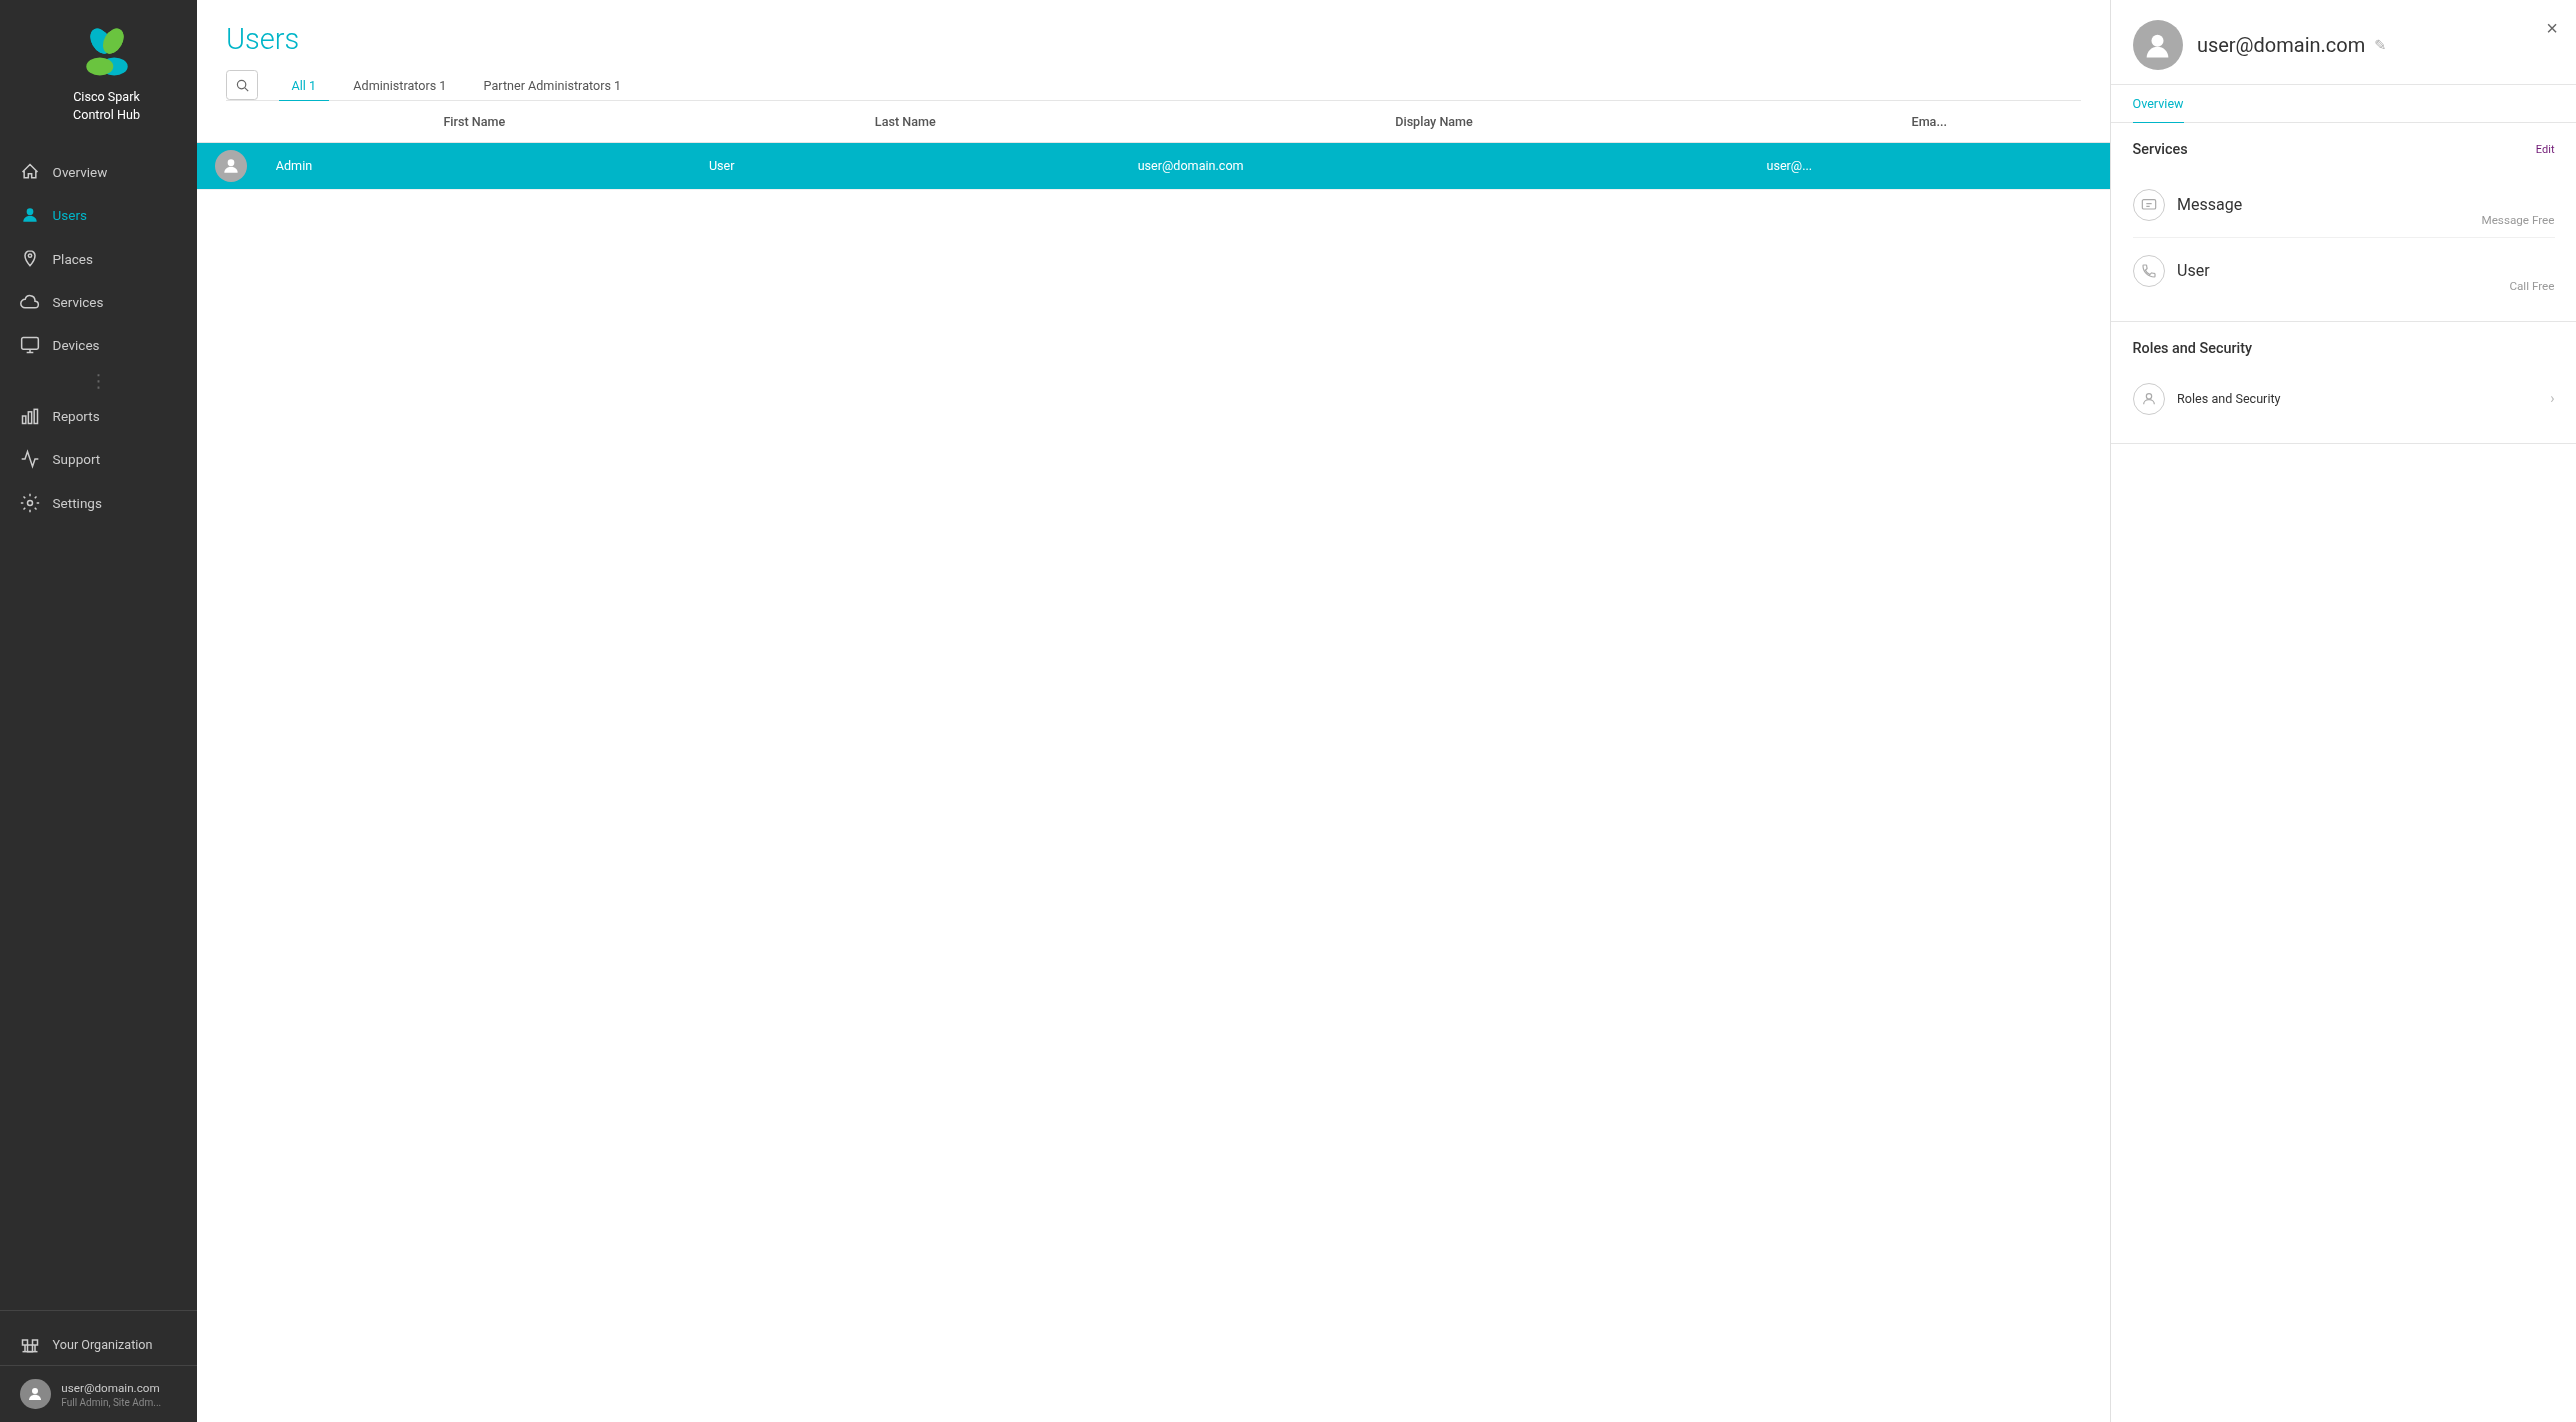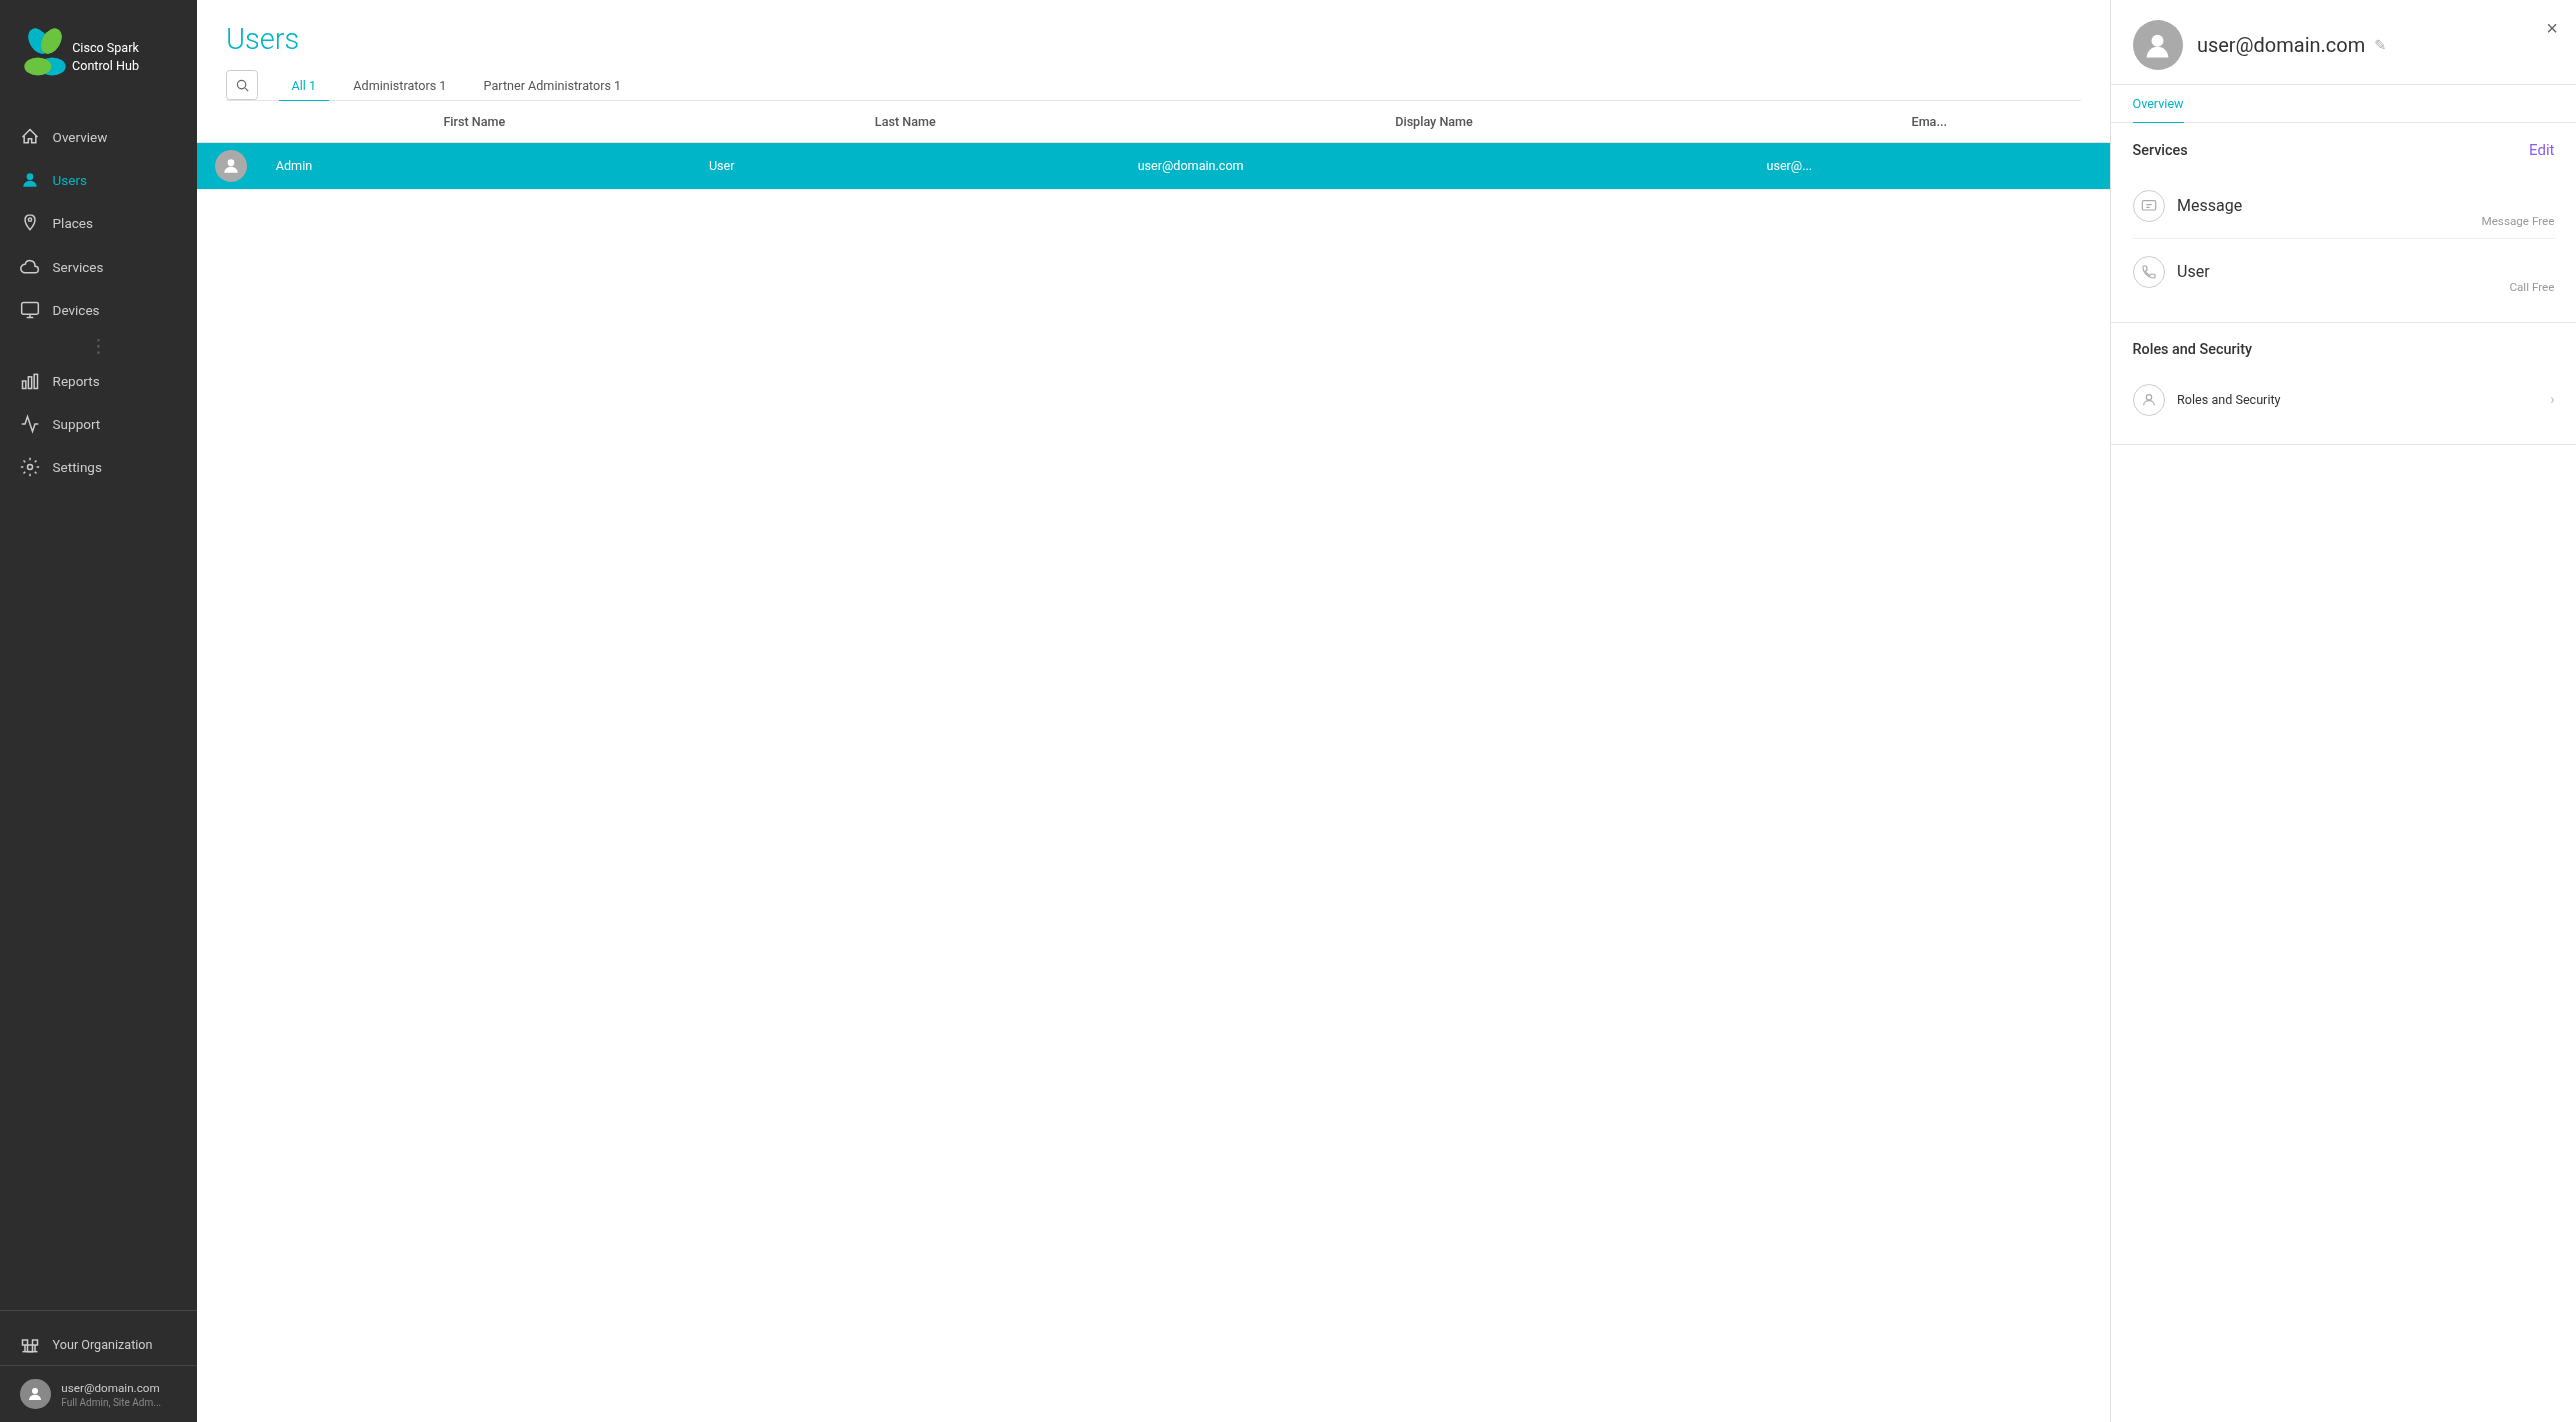--- a/index.html
+++ b/index.html
@@ -11,23 +11,24 @@
       min-width: 197px;
       background: #2d2d2d;
       display: flex;
       flex-direction: column;
       color: #fff;
       height: 100vh;
     }
 
     .sidebar-logo {
       display: flex;
-      flex-direction: row;
+      flex-direction: column;
       align-items: center;
       padding: 25px 18px 18px;
+      margin-left: 16px;
     }
 
     .logo-icon {
       width: 54px;
       height: 54px;
       margin-bottom: 9px;
     }
 
     .sidebar-title {
       color: #fff;
@@ -313,22 +314,22 @@
       margin-bottom: 14.4px;
     }
 
     .section-title {
       font-size: 14.4px;
       color: #333;
       font-weight: 500;
     }
 
     .edit-link {
-      color: #8b5cf6;
-      font-size: 15px;
+      color: #701a75;
+      font-size: 11px;
       cursor: pointer;
       text-decoration: none;
     }
 
     .service-row {
       display: flex;
       align-items: center;
       padding: 10px 0;
       border-bottom: 0.9px solid #f0f0f0;
     }

